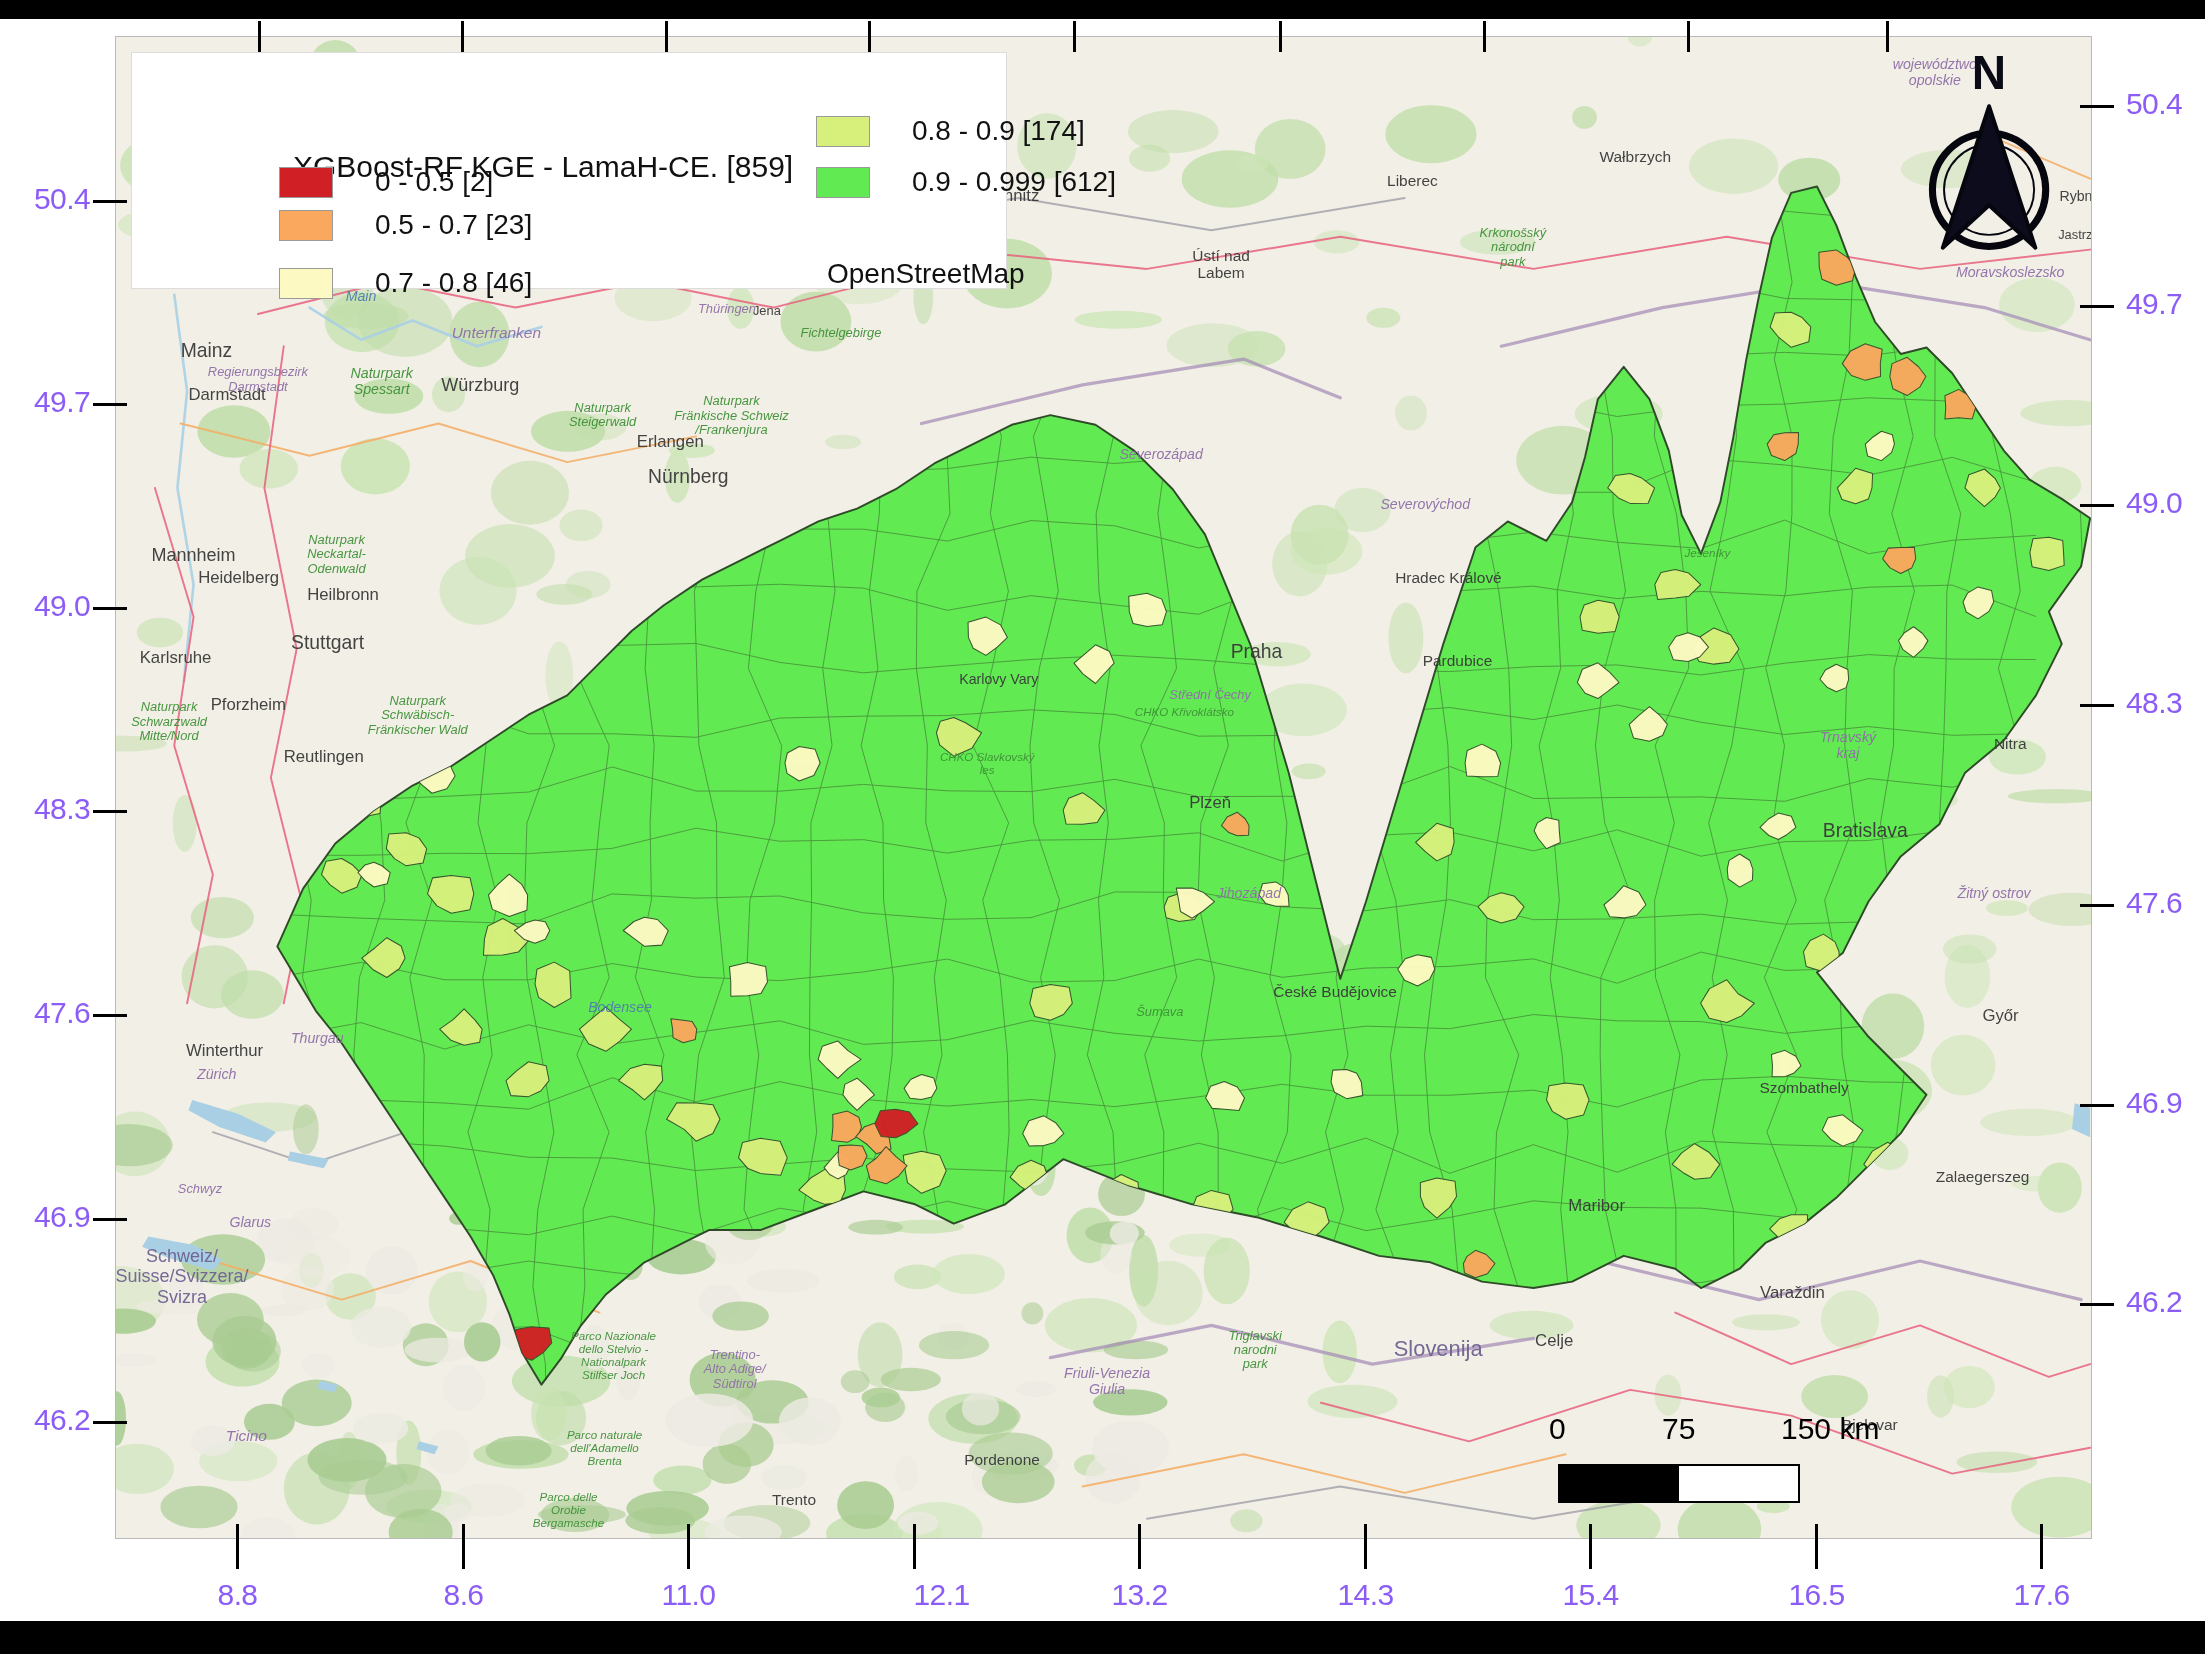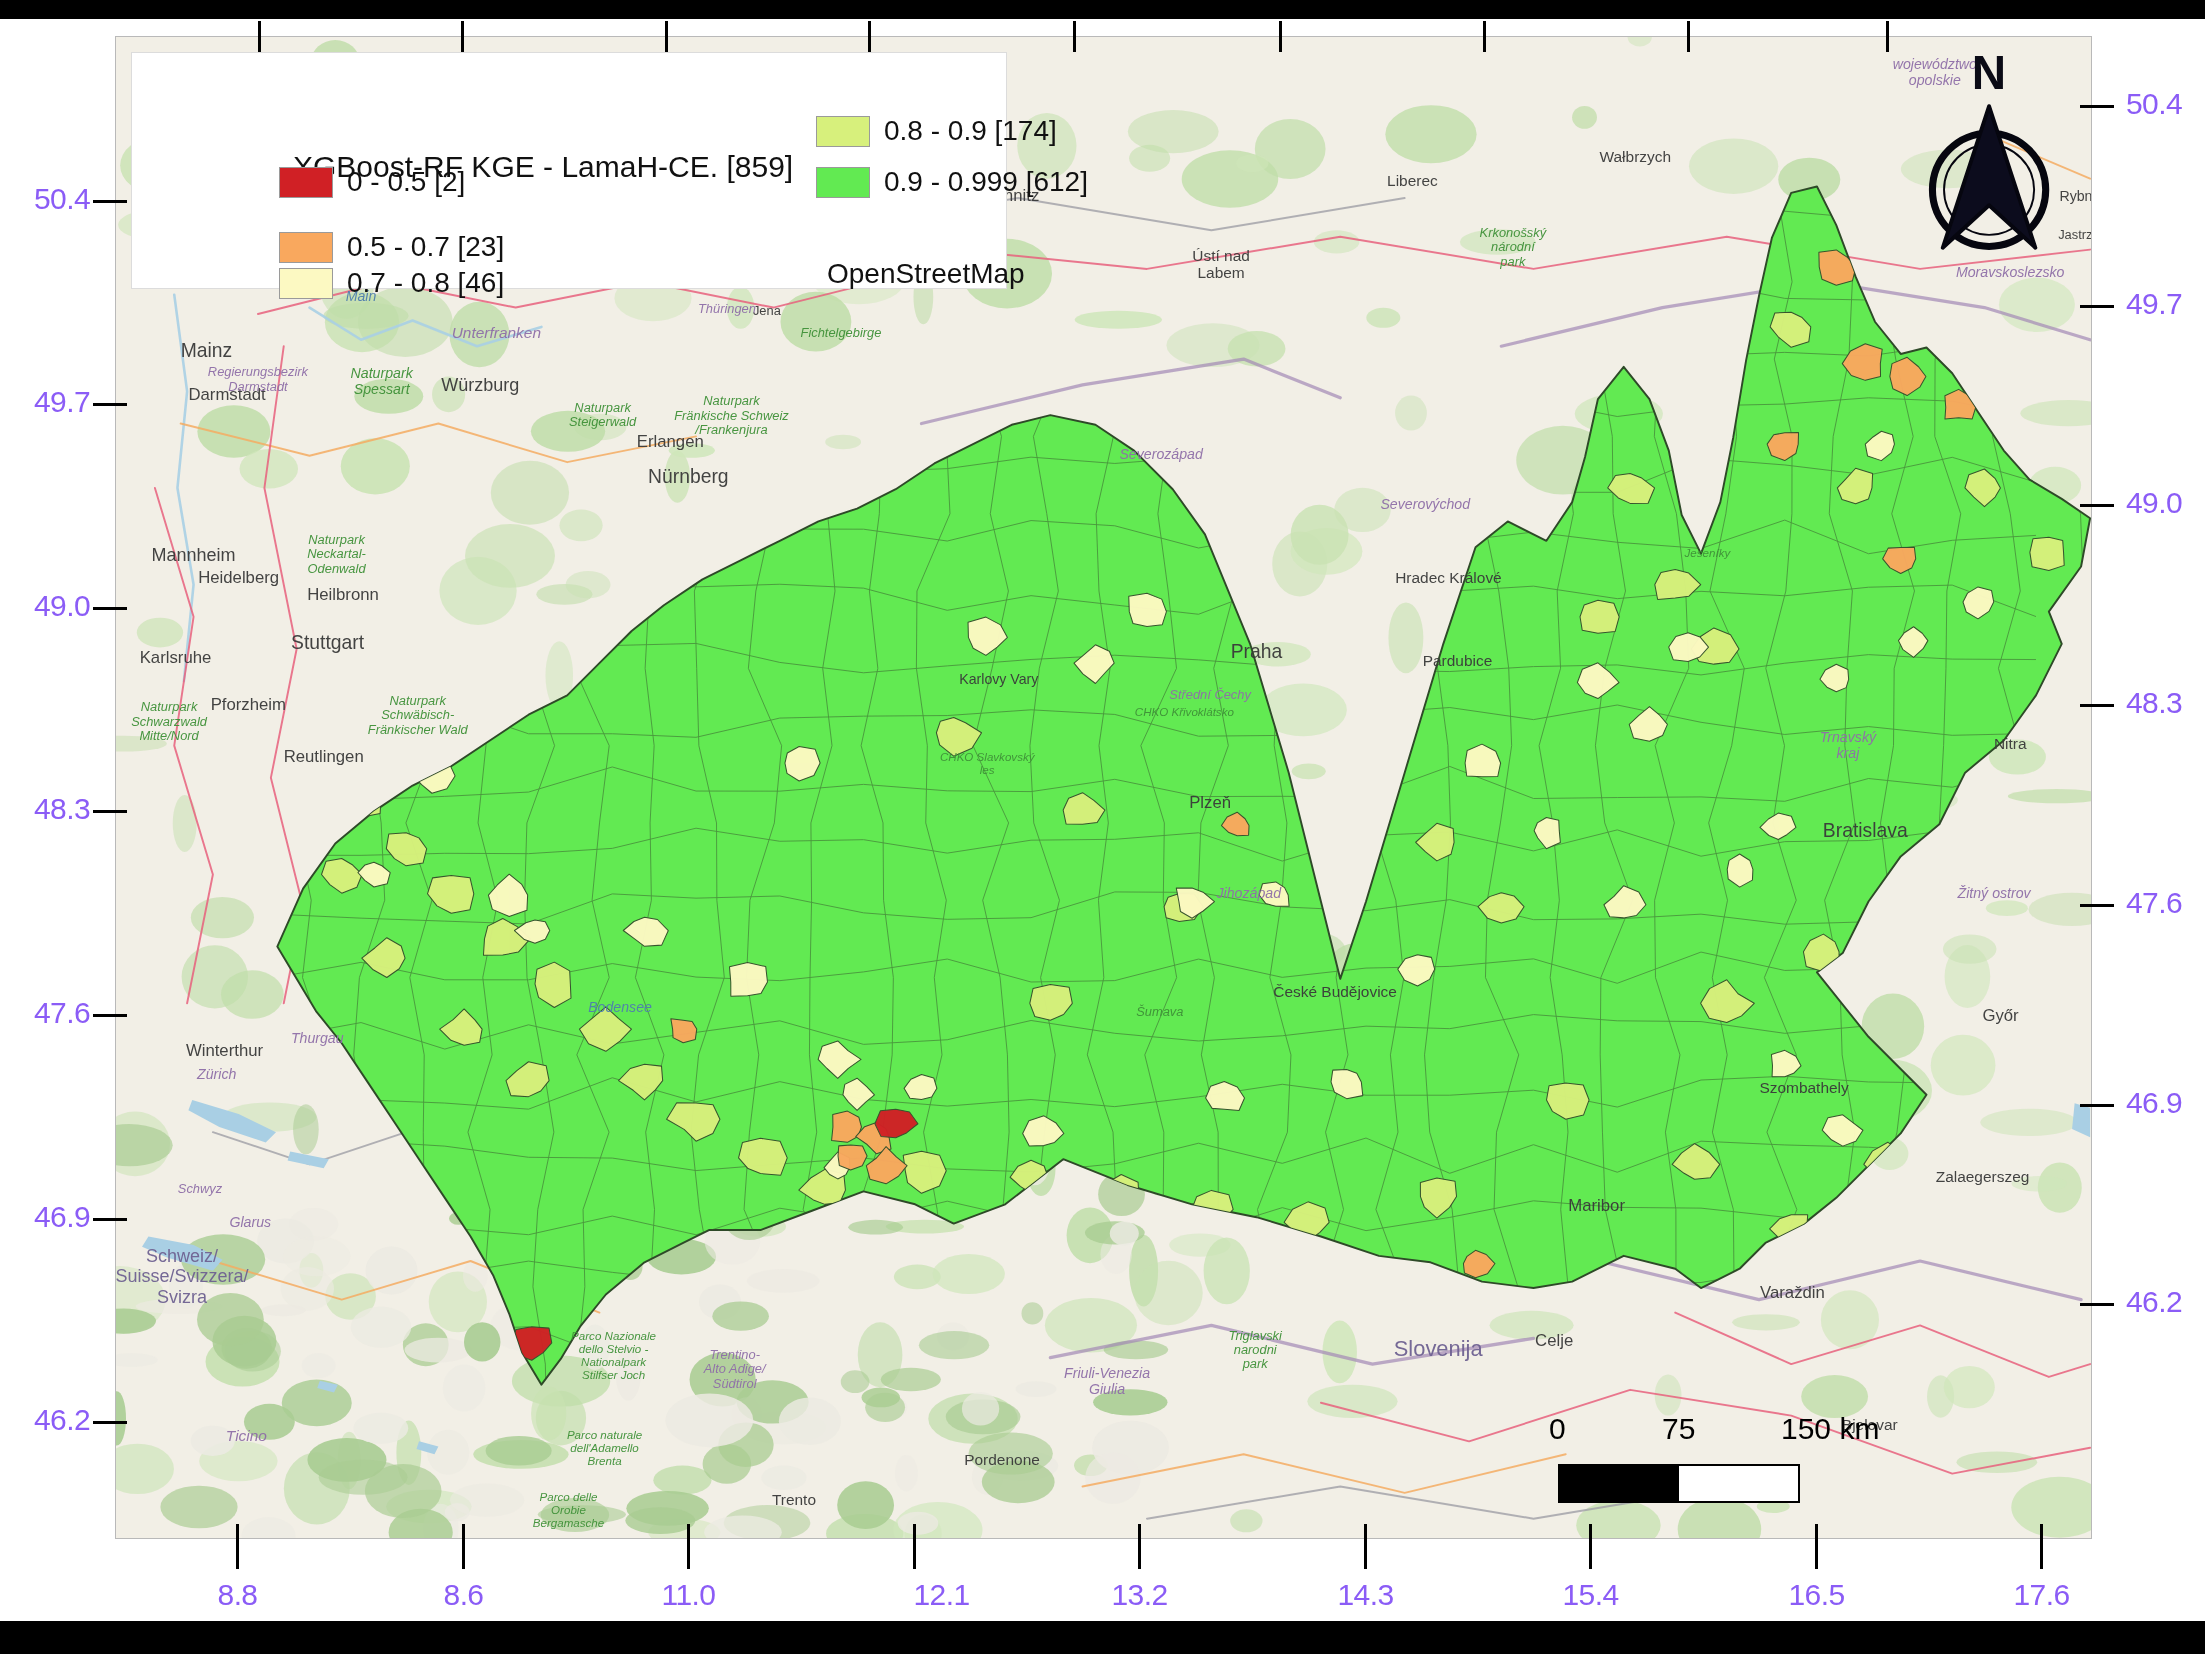--- a/index.html
+++ b/index.html
@@ -11,21 +11,21 @@
   #map-frame{
     position:absolute;left:116px;top:37px;width:1975px;height:1501px;
     background:#f2efe6;outline:0.6px solid #b9b9b9;overflow:hidden;
   }
   
   #legend{
     position:absolute;left:131px;top:52px;width:874px;height:235px;
     background:#fff;border:0.6px solid #dcdcdc;z-index:30;
   }
   .lg-title{position:absolute;left:161px;top:97px;font-size:30px;color:#111;white-space:nowrap;}
-  .lg-item{position:absolute;display:flex;align-items:center;}
+  .lg-item{position:absolute;display:flex;align-items:center;gap:28px;}
   .lg-swatch{width:54px;height:31px;border:1.3px solid #9a9a9a;box-sizing:border-box;}
   .lg-label{margin-left:14px;font-size:28px;color:#111;white-space:nowrap;}
   .lg-attr{position:absolute;left:695px;top:205px;font-size:28px;color:#111;}
   
   .tick-h{position:absolute;height:2.6px;background:#000;}
   .tick-v{position:absolute;width:2.6px;background:#000;}
   .tick-label{position:absolute;font-size:30px;color:#8b5cf6;letter-spacing:-0.6px;}
   .tick-label.left{width:90px;text-align:right;}
   .tick-label.bottom{width:103px;text-align:center;}
   
@@ -654,21 +654,21 @@
     </svg>
 </div>
 
 <div id="legend">
   <div class="lg-title">XGBoost-RF KGE - LamaH-CE. [859]</div>
   <div id="lg-items">
       <div class="lg-item" style="left: 147px; top: 113px;">
         <div class="lg-swatch" style="background: rgb(208, 32, 37);"></div>
         <div class="lg-label">0 - 0.5 [2]</div>
       </div>
-      <div class="lg-item" style="left: 147px; top: 178px;">
+      <div class="lg-item" style="left: 147px; top: 156px;">
         <div class="lg-swatch" style="background: rgb(249, 168, 94);"></div>
         <div class="lg-label">0.5 - 0.7 [23]</div>
       </div>
       <div class="lg-item" style="left: 147px; top: 214px;">
         <div class="lg-swatch" style="background: rgb(252, 249, 194);"></div>
         <div class="lg-label">0.7 - 0.8 [46]</div>
       </div>
       <div class="lg-item" style="left: 684px; top: 62px;">
         <div class="lg-swatch" style="background: rgb(215, 240, 124);"></div>
         <div class="lg-label">0.8 - 0.9 [174]</div>

